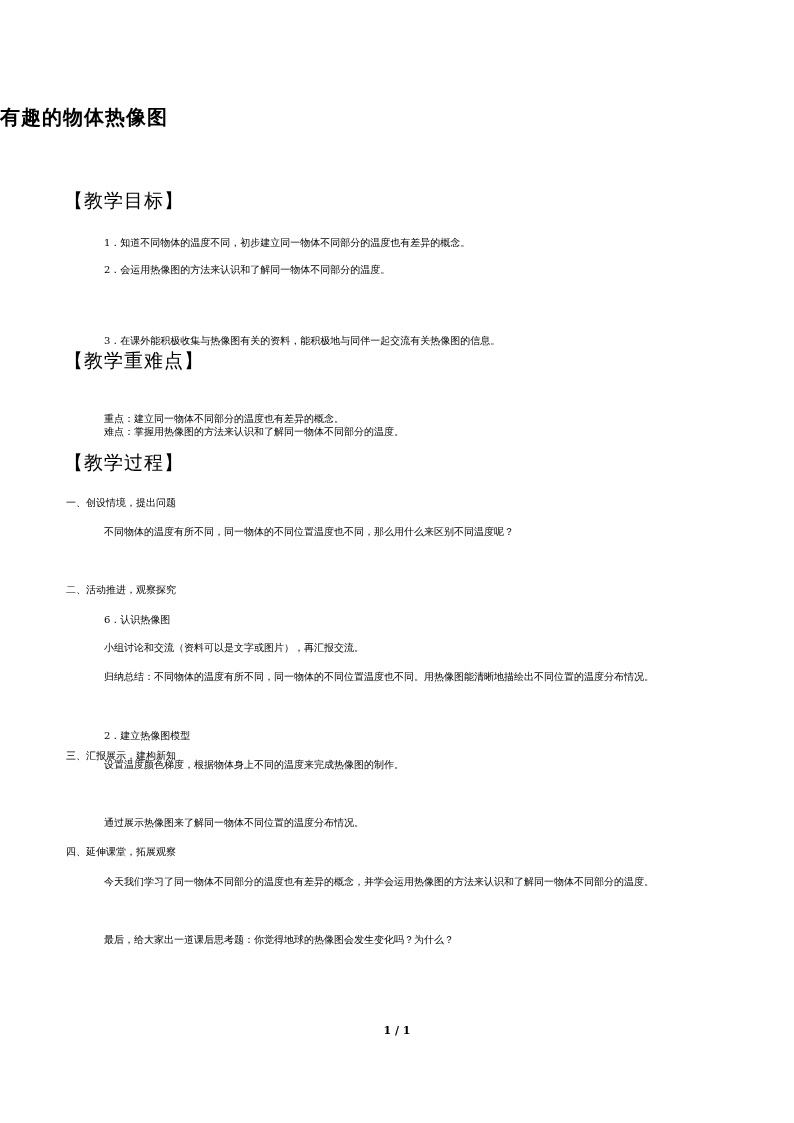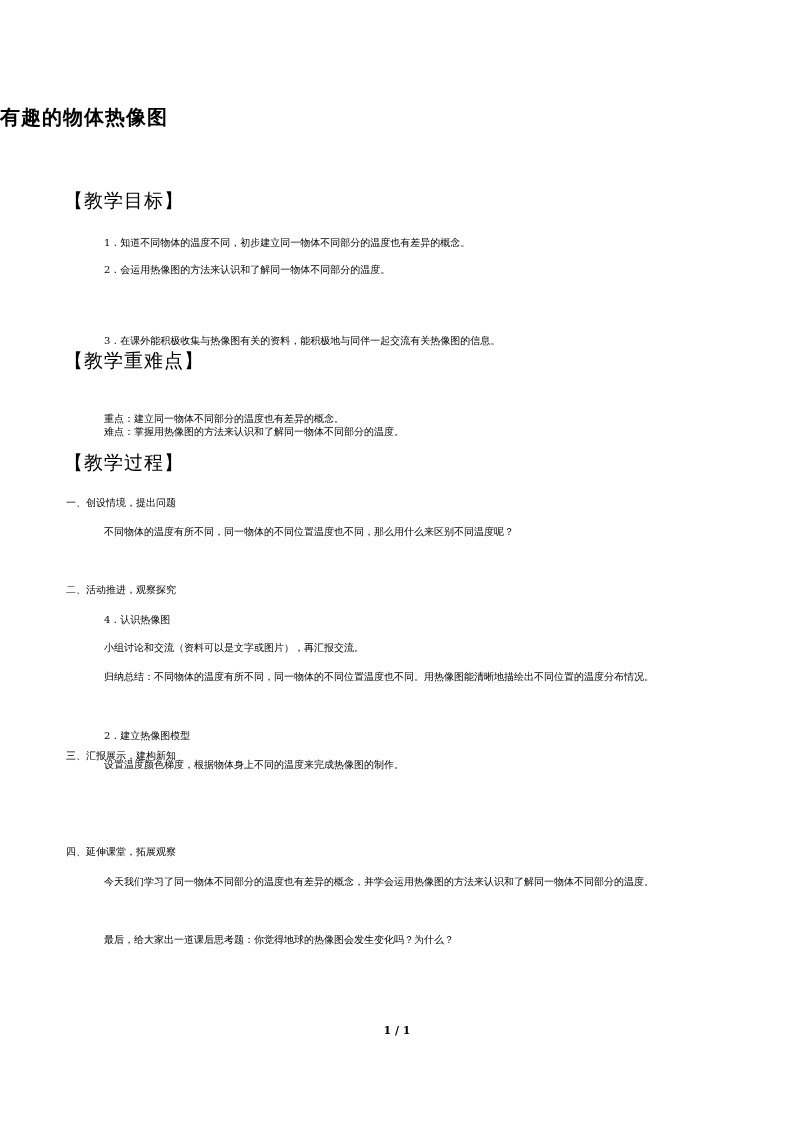--- a/index.html
+++ b/index.html
@@ -29,26 +29,27 @@
   <div class="h" style="top:348px;">【教学重难点】</div>
   <div class="p ind" style="top:406px;">重点：建立同一物体不同部分的温度也有差异的概念。</div>
   <div class="p ind" style="top:419px;">难点：掌握用热像图的方法来认识和了解同一物体不同部分的温度。</div>
 
   <div class="h" style="top:450px;">【教学过程】</div>
 
   <div class="p sub" style="top:490px;">一、创设情境，提出问题</div>
   <div class="p ind" style="top:519px;">不同物体的温度有所不同，同一物体的不同位置温度也不同，那么用什么来区别不同温度呢？</div>
 
   <div class="p sub" style="top:577px;">二、活动推进，观察探究</div>
-  <div class="p ind" style="top:607px;">4．认识热像图</div>
+  <div class="p ind" style="top:607px;">6．认识热像图</div>
   <div class="p ind" style="top:635px;">小组讨论和交流（资料可以是文字或图片），再汇报交流。</div>
   <div class="p ind" style="top:664px;">归纳总结：不同物体的温度有所不同，同一物体的不同位置温度也不同。用热像图能清晰地描绘出不同位置的温度分布情况。</div>
   <div class="p ind" style="top:723px;">2．建立热像图模型</div>
   <div class="p ind" style="top:752px;">设置温度颜色梯度，根据物体身上不同的温度来完成热像图的制作。</div>
 
   <div class="p sub" style="top:743px;">三、汇报展示，建构新知</div>
+  <div class="p ind" style="top:810px;">通过展示热像图来了解同一物体不同位置的温度分布情况。</div>
 
   <div class="p sub" style="top:839px;">四、延伸课堂，拓展观察</div>
   <div class="p ind" style="top:869px;">今天我们学习了同一物体不同部分的温度也有差异的概念，并学会运用热像图的方法来认识和了解同一物体不同部分的温度。</div>
   <div class="p ind" style="top:927px;">最后，给大家出一道课后思考题：你觉得地球的热像图会发生变化吗？为什么？</div>
 
   <div class="footer">1 / 1</div>
 </div>
 
 </body></html>

